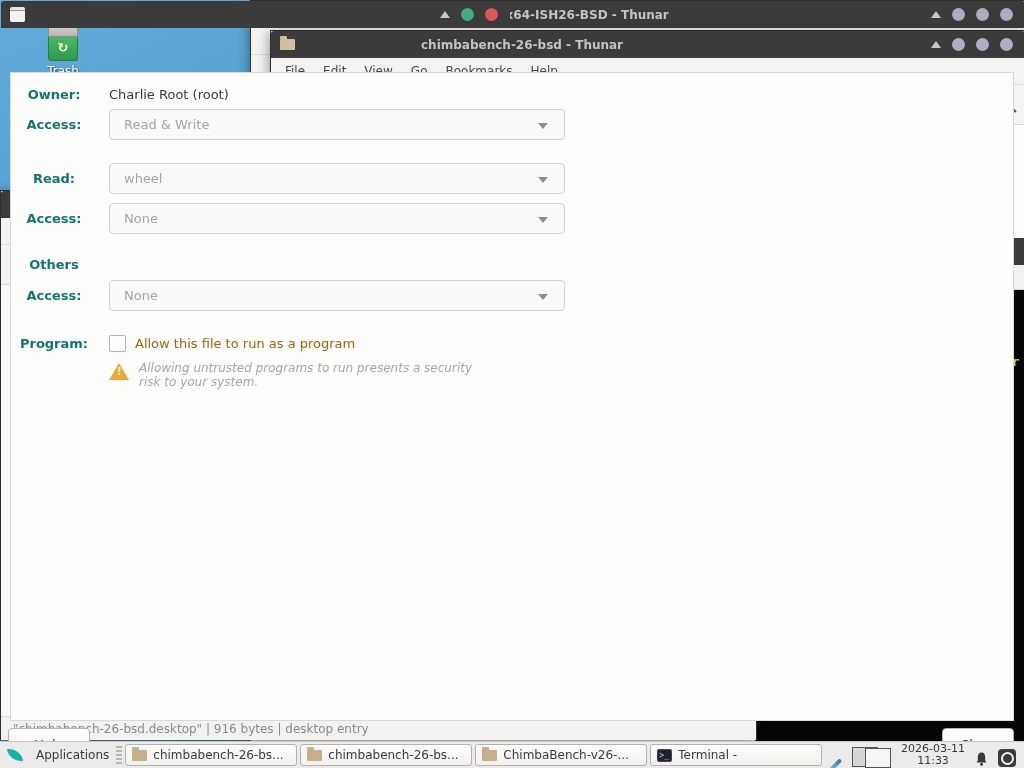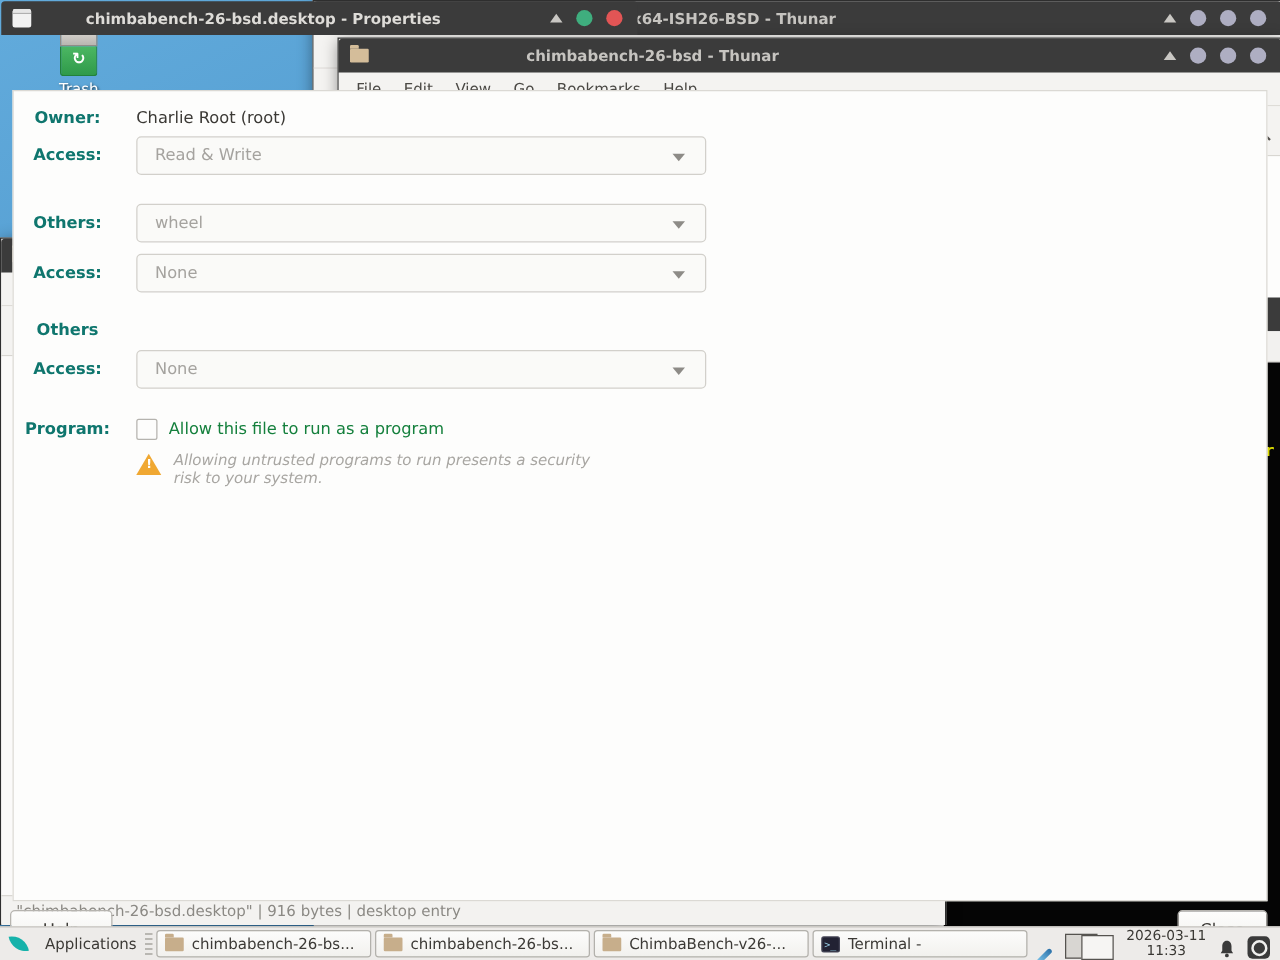--- a/index.html
+++ b/index.html
@@ -92,21 +92,21 @@
   .tabs{display:flex;align-items:flex-end;height:46px;padding:0 12px;}
   .tab{padding:13px 17px 10px;font-size:13px;color:#55534f;border-bottom:3px solid transparent;}
   .tab.active{border-bottom-color:#4d87c7;color:#3b3935;}
   .pane{position:absolute;left:10px;right:10px;top:72px;bottom:47px;background:#fdfdfc;border:1px solid #dbd9d4;}
   .row-label{position:absolute;left:4px;width:78px;text-align:center;font-weight:bold;font-size:13px;color:#0f766e;}
   .row-value{position:absolute;left:98px;font-size:13px;color:#3b3935;}
   .dropdown{position:absolute;left:98px;width:456px;height:31px;background:#fafaf8;border:1px solid #d2d0cb;border-radius:4px;
             display:flex;align-items:center;padding-left:14px;box-sizing:border-box;font-size:13px;color:#a5a39f;}
   .dd-arrow{position:absolute;right:16px;top:13px;width:0;height:0;border-left:5px solid transparent;border-right:5px solid transparent;border-top:6px solid #8d8b87;}
   .checkbox{position:absolute;left:98px;width:15px;height:15px;background:#fdfdfc;border:1px solid #b5b3ae;border-radius:2px;}
-  .cb-label{position:absolute;left:124px;font-size:13px;color:#15803d;}
+  .cb-label{position:absolute;left:124px;font-size:13px;color:#a16207;}
   .warn-tri{position:absolute;left:98px;width:0;height:0;border-left:10px solid transparent;border-right:10px solid transparent;border-bottom:17px solid #f0a832;}
   .warn-tri::after{content:"!";position:absolute;left:-2px;top:3px;color:#fff;font-weight:bold;font-size:10px;}
   .warn-text{position:absolute;left:128px;width:336px;font-style:italic;font-size:12px;color:#a8a6a2;line-height:14px;}
   .btnbar{position:absolute;left:0;right:0;bottom:0;height:47px;}
   .btn{position:absolute;top:7px;height:33px;background:linear-gradient(#fdfdfc,#f0efec);border:1px solid #b6b4af;border-radius:4px;
        font-size:13px;color:#3b3935;display:flex;align-items:center;justify-content:center;box-sizing:border-box;}
   #help-btn{left:8px;width:82px;}
   #close-btn{right:10px;width:72px;}
 
   
@@ -321,21 +321,20 @@
       </div>
     </div>
     <div class="statusbar">
       <span>"chimbabench-26-bsd.desktop"  |  916 bytes  |  desktop entry</span>
     </div>
   </div>
 
   <div id="dialog">
     <div class="titlebar">
       <div class="win-glyph"></div>
-      <span class="t-title">chimbabench-26-bsd.desktop - Properties</span>
       <div class="tb-ctrl">
         <div class="shade-btn"></div>
         <div class="circ green"></div>
         <div class="circ red"></div>
       </div>
     </div>
     <div class="tabs">
       <span class="tab">General</span>
       <span class="tab">Emblems</span>
       <span class="tab">Highlight</span>
@@ -345,21 +344,21 @@
     <div class="pane">
       <span class="row-label" style="top:14px;">Owner:</span>
       <span class="row-value" style="top:14px;font-weight:normal;">Charlie Root (root)</span>
 
       <span class="row-label" style="top:44px;">Access:</span>
       <div class="dropdown" style="top:36px;">
         <span>Read &amp; Write</span>
         <div class="dd-arrow"></div>
       </div>
 
-      <span class="row-label" style="top:98px;">Others:</span>
+      <span class="row-label" style="top:98px;">Read:</span>
       <div class="dropdown" style="top:90px;">
         <span>wheel</span>
         <div class="dd-arrow"></div>
       </div>
 
       <span class="row-label" style="top:138px;">Access:</span>
       <div class="dropdown" style="top:130px;">
         <span>None</span>
         <div class="dd-arrow"></div>
       </div>

